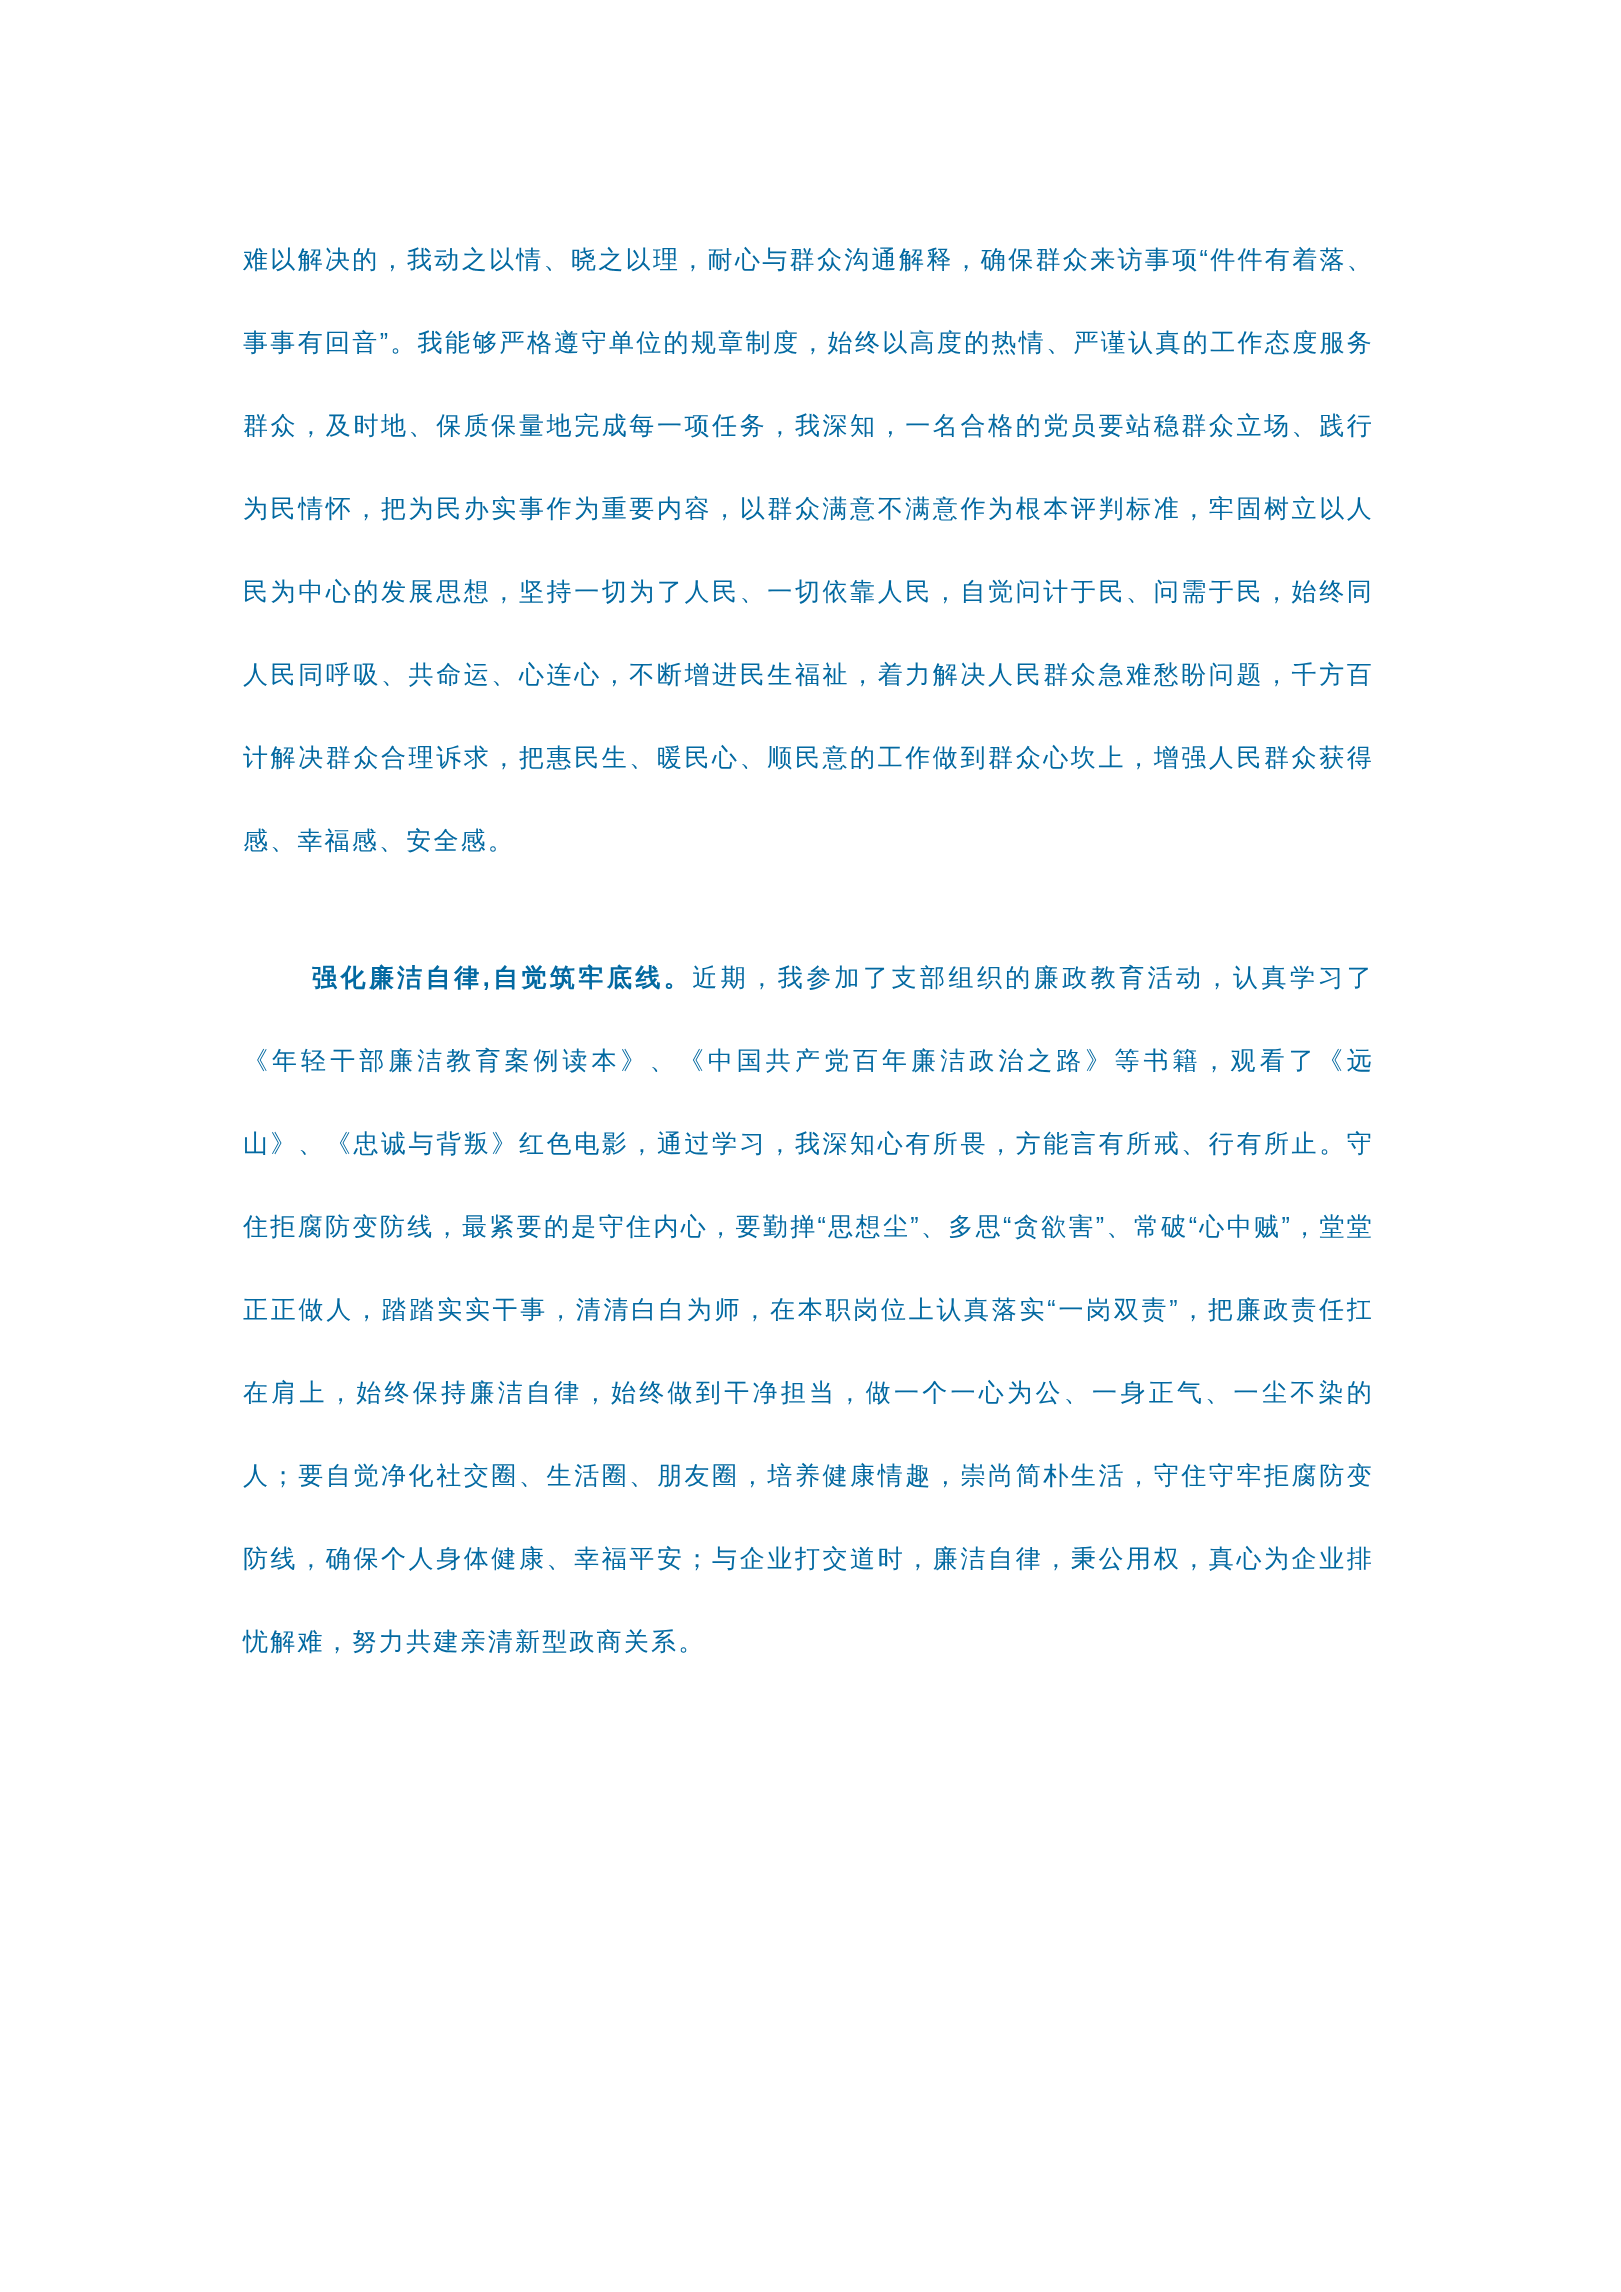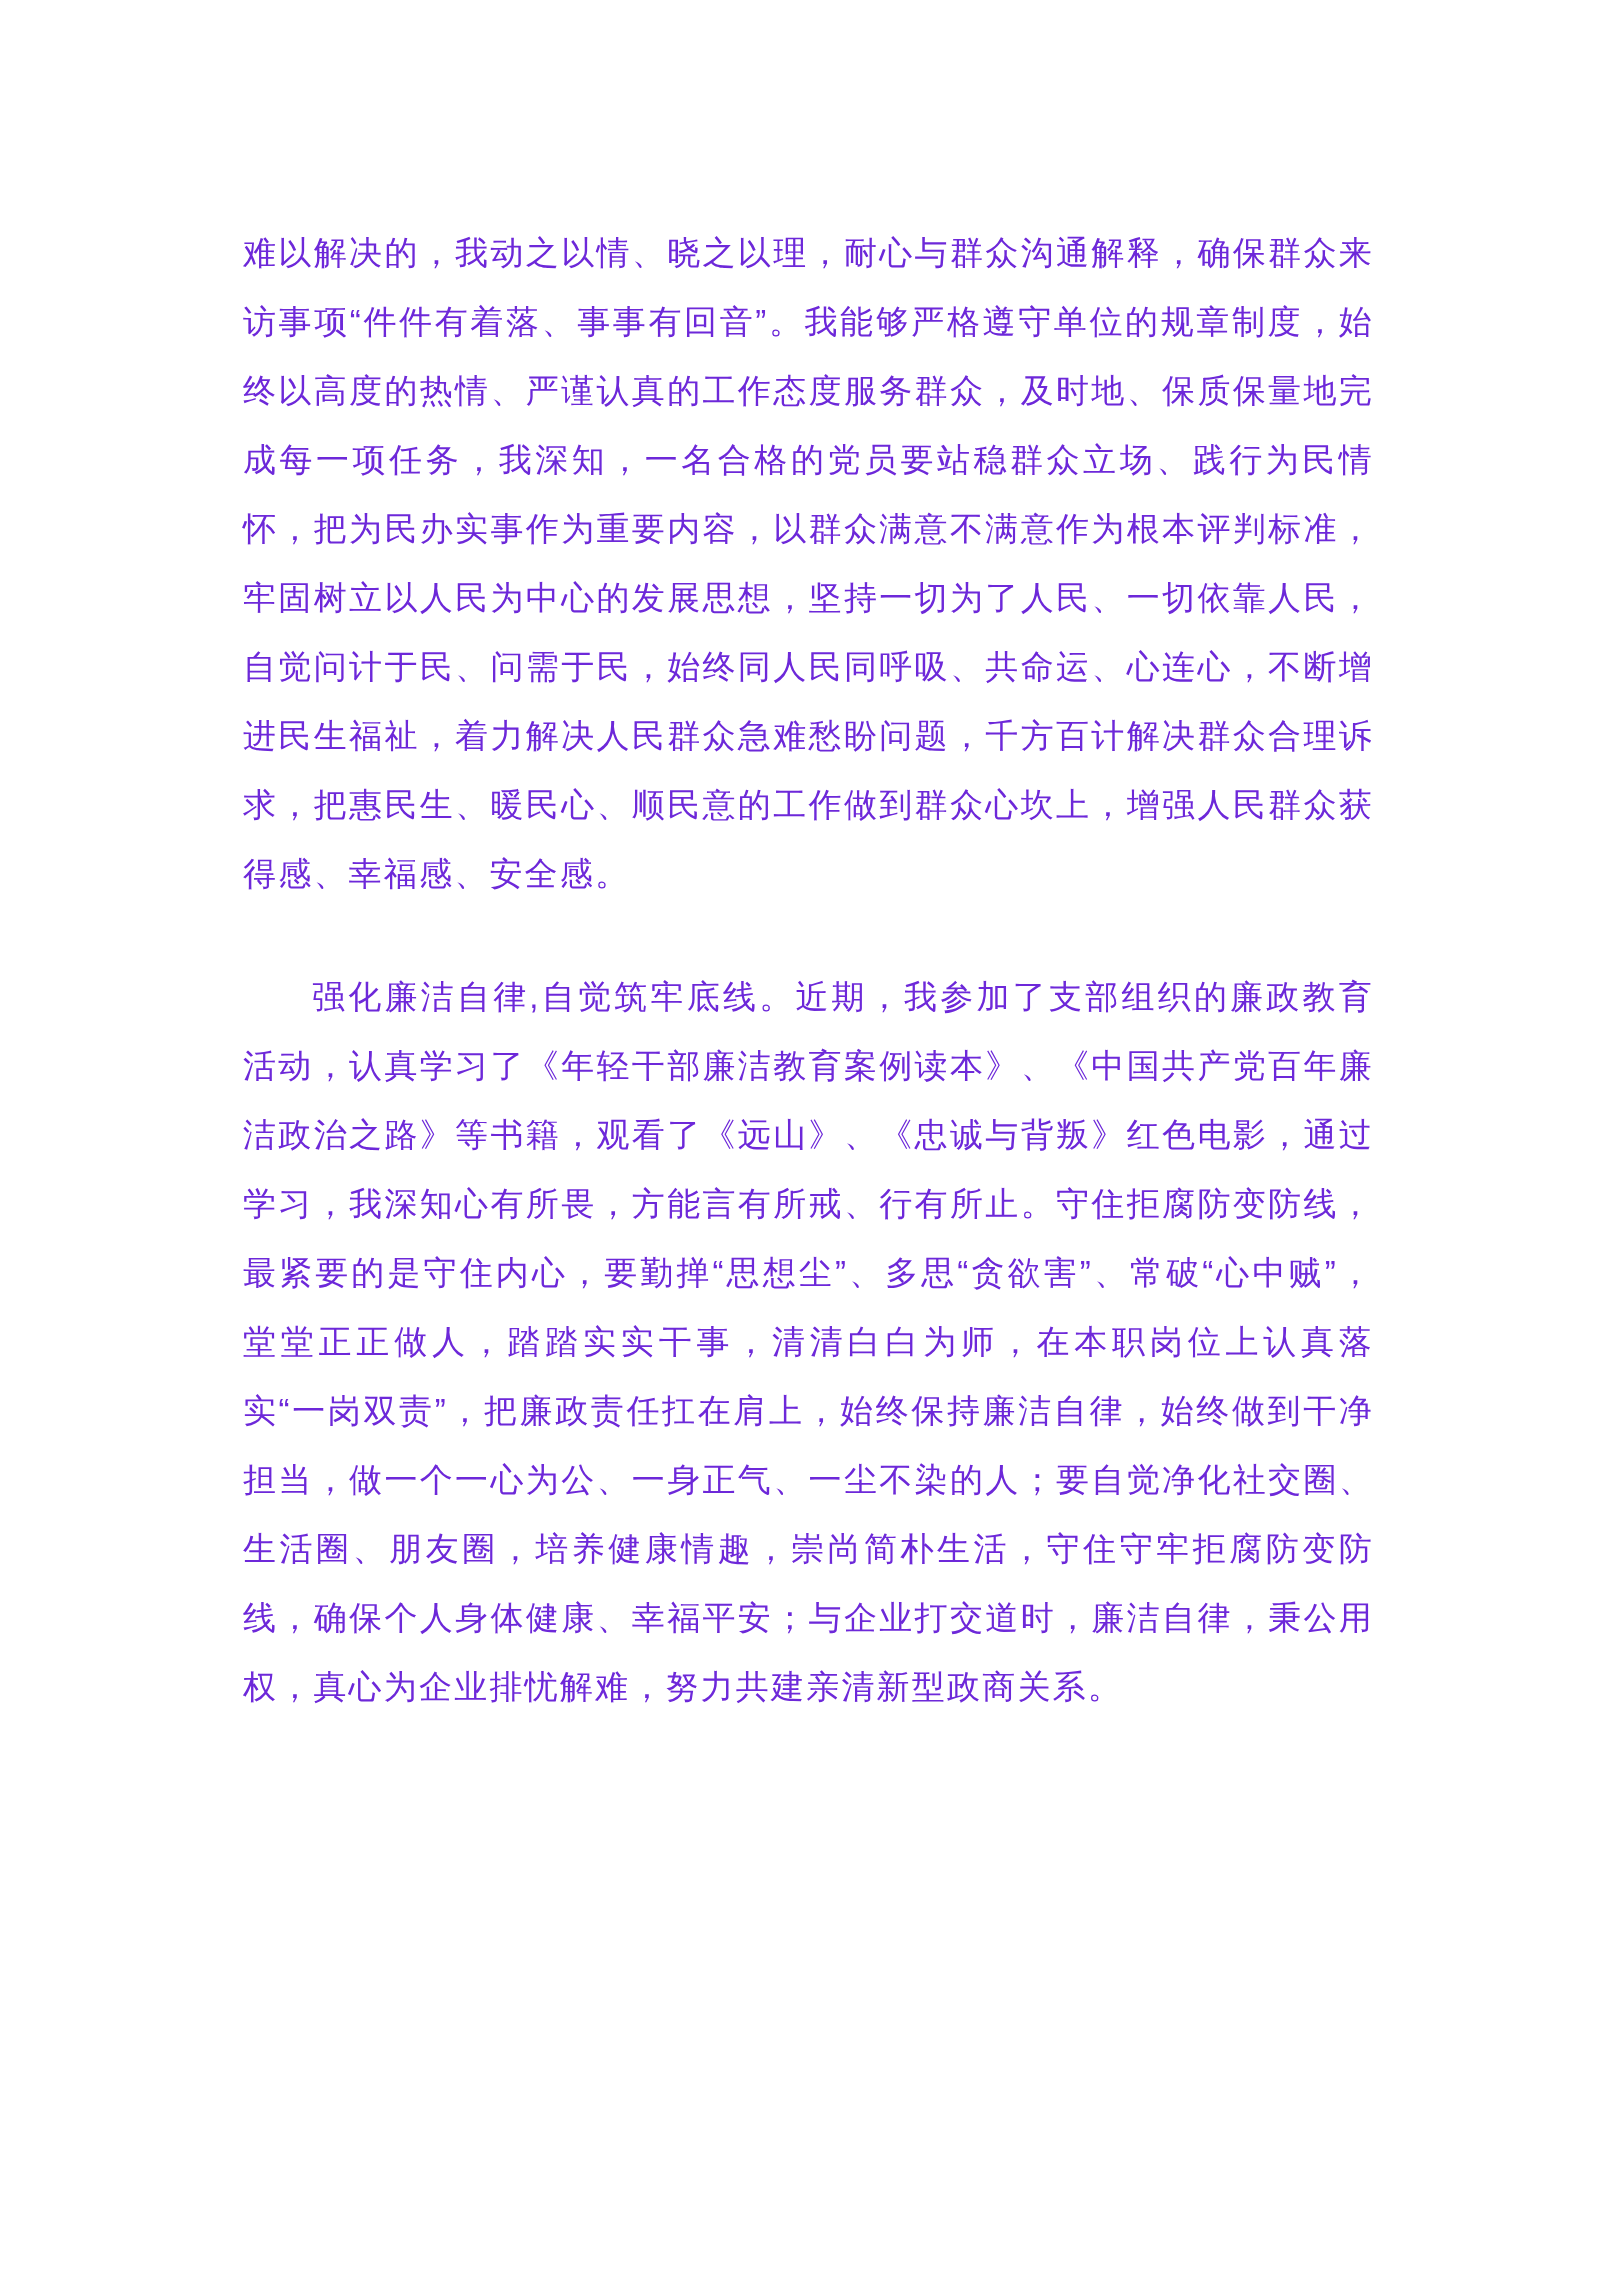--- a/index.html
+++ b/index.html
@@ -23,34 +23,34 @@
     overflow: hidden;
   }
   .content {
     position: absolute;
     left: 243px;
     top: 218px;
     width: 1131px;
   }
   .para {
     margin: 0 0 54px 0;
-    font-size: 33px;
-    line-height: 69px;
+    font-size: 25px;
+    line-height: 83px;
     letter-spacing: 2.2px;
-    color: #6d28d9;
+    color: #0369a1;
     text-align: justify;
     text-justify: inter-character;
     word-break: break-all;
     overflow-wrap: break-word;
   }
   .para.indented {
     text-indent: 69px;
   }
   .para .lead-bold {
-    font-weight: 400;
+    font-weight: 700;
   }
 </style>
 </head>
 <body>
 
 <div class="page">
   <div class="content">
 
     <p class="para">难以解决的，我动之以情、晓之以理，耐心与群众沟通解释，确保群众来访事项“件件有着落、事事有回音”。我能够严格遵守单位的规章制度，始终以高度的热情、严谨认真的工作态度服务群众，及时地、保质保量地完成每一项任务，我深知，一名合格的党员要站稳群众立场、践行为民情怀，把为民办实事作为重要内容，以群众满意不满意作为根本评判标准，牢固树立以人民为中心的发展思想，坚持一切为了人民、一切依靠人民，自觉问计于民、问需于民，始终同人民同呼吸、共命运、心连心，不断增进民生福祉，着力解决人民群众急难愁盼问题，千方百计解决群众合理诉求，把惠民生、暖民心、顺民意的工作做到群众心坎上，增强人民群众获得感、幸福感、安全感。</p>
 

